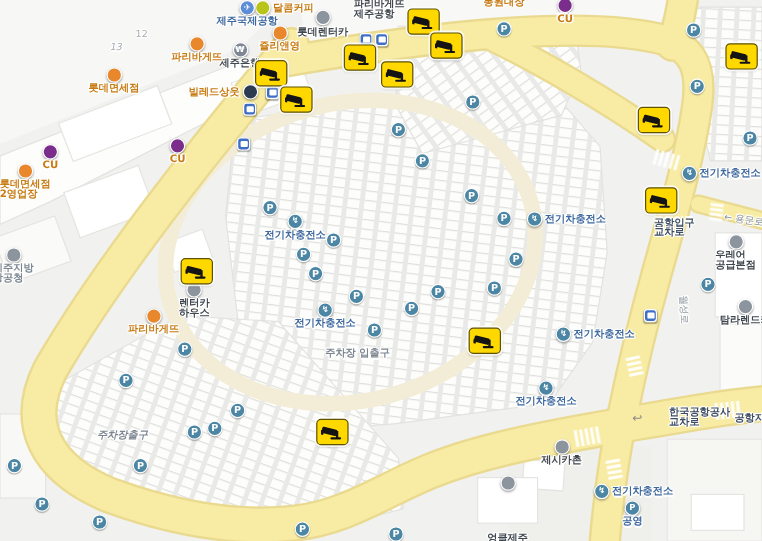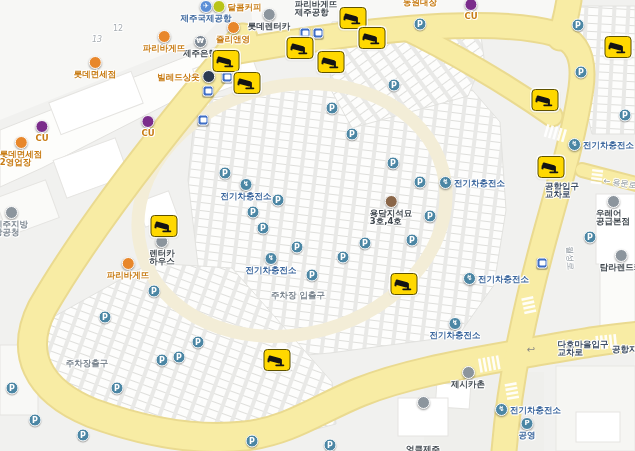--- a/index.html
+++ b/index.html
@@ -271,27 +271,20 @@
         <span class="line">렌터카</span>
         <span class="line">하우스</span>
       </div>
     </div>
     <div class="poi c-orange" style="left: 128px; top: 257px;">
       <span class="icon" style="background: rgb(232, 135, 43);"></span>
       <div class="lines">
         <span class="line">파리바게뜨</span>
       </div>
     </div>
-    <div class="poi c-dark" style="left: 391px; top: 195px;">
-      <span class="icon" style="background: rgb(138, 102, 72);"></span>
-      <div class="lines">
-        <span class="line">용담지석묘</span>
-        <span class="line">3호,4호</span>
-      </div>
-    </div>
     <div class="poi c-dark" style="left: 468px; top: 366px;">
       <span class="icon" style="background: rgb(140, 149, 157);"></span>
       <div class="lines">
         <span class="line">제시카촌</span>
       </div>
     </div>
     <div class="poi c-dark" style="left: 423px; top: 396px; gap: 36px;">
       <span class="icon" style="background: rgb(140, 149, 157);"></span>
       <div class="lines">
         <span class="line">엉클제주</span>
@@ -360,30 +353,30 @@
       </div>
     </div>
     <div class="poi c-navy" style="left: 562px; top: 150px; margin-top: 32px;">
       <div class="lines">
         <span class="line">공항입구</span>
         <span class="line">교차로</span>
       </div>
     </div>
     <div class="poi c-navy" style="left: 583px; top: 340px;">
       <div class="lines">
-        <span class="line">다호마을입구</span>
+        <span class="line">한국공항공사</span>
         <span class="line">교차로</span>
       </div>
     </div>
     <div class="poi c-navy" style="left: 612px; top: 345px; transform: none;">
       <div class="lines">
         <span class="line">공항지하차도</span>
       </div>
     </div>
-    <div class="poi c-gray" style="left: 87px; top: 359px;">
+    <div class="poi c-gray" style="left: 102px; top: 359px; font-style: italic;">
       <div class="lines">
         <span class="line">주차장출구</span>
       </div>
     </div>
     <div class="poi c-gray" style="left: 298px; top: 291px;">
       <div class="lines">
         <span class="line">주차장 입출구</span>
       </div>
     </div>
     <div class="pmark" style="left: 420px; top: 24px;">P</div>

